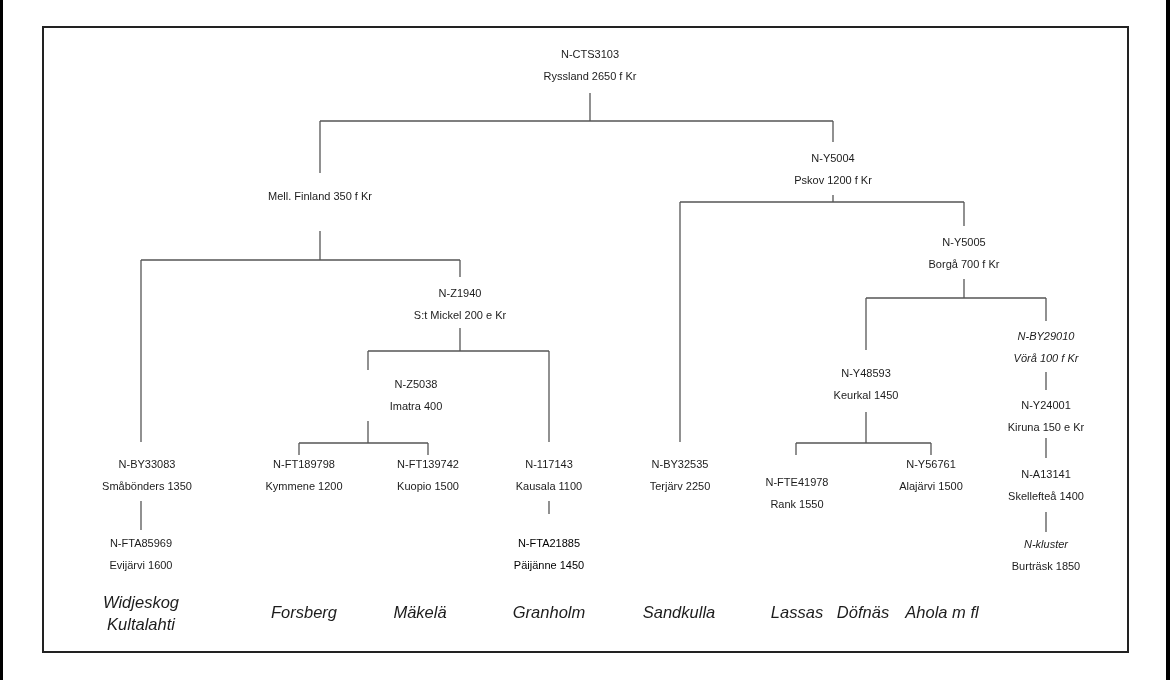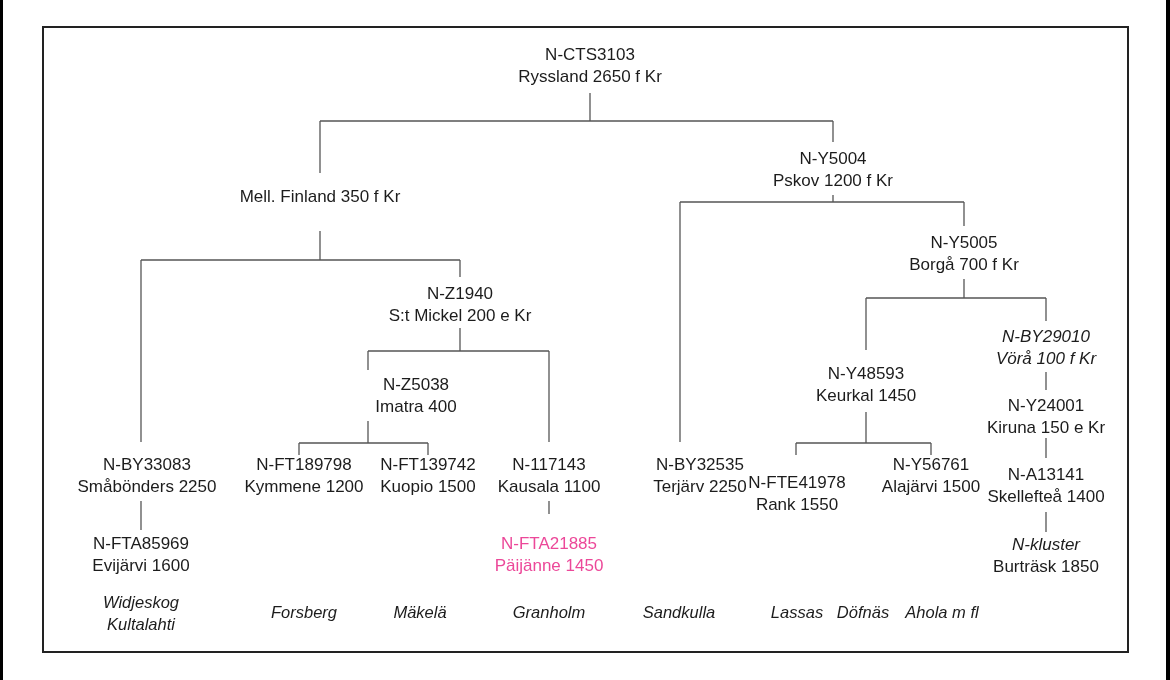--- a/index.html
+++ b/index.html
@@ -12,24 +12,24 @@
   .edge-right { position: absolute; right: 0; top: 0; width: 4px; height: 680px; background: #000; }
   .frame {
     position: absolute; left: 42px; top: 26px; width: 1083px; height: 623px;
     border: 2px solid #222; box-sizing: content-box;
   }
   svg.lines { position: absolute; left: 0; top: 0; width: 1170px; height: 680px; }
   svg.lines line { stroke: #555; stroke-width: 1.3; }
   .node {
     position: absolute; transform: translateX(-50%);
     text-align: center; white-space: nowrap;
-    font-size: 17px; line-height: 21.5px; color: #1c1c1c;
+    font-size: 11px; line-height: 21.5px; color: #1c1c1c;
   }
   .node .id.italic { font-style: italic; }
-  .node.faded { color: #ec4899; }
+  .node.faded { color: #000000; }
   .surname {
     position: absolute; transform: translateX(-50%);
     text-align: center; white-space: nowrap;
     font-size: 16.5px; line-height: 22px; font-style: italic; color: #1c1c1c;
   }
 </style>
 </head>
 <body>
 
 <div class="edge-left"></div>
@@ -131,21 +131,21 @@
   <div class="place">Skellefteå 1400</div>
 </div>
 
 <div class="node" style="left:1046px; top:534px;">
   <div class="id italic">N-kluster</div>
   <div class="place">Burträsk 1850</div>
 </div>
 
 <div class="node" style="left:147px; top:454px;">
   <div class="id">N-BY33083</div>
-  <div class="place">Småbönders 2250</div>
+  <div class="place">Småbönders 1350</div>
 </div>
 
 <div class="node" style="left:141px; top:533px;">
   <div class="id">N-FTA85969</div>
   <div class="place">Evijärvi 1600</div>
 </div>
 
 <div class="node" style="left:304px; top:454px;">
   <div class="id">N-FT189798</div>
   <div class="place">Kymmene 1200</div>
@@ -159,21 +159,21 @@
 <div class="node" style="left:549px; top:454px;">
   <div class="id">N-117143</div>
   <div class="place">Kausala 1100</div>
 </div>
 
 <div class="node faded" style="left:549px; top:533px;">
   <div class="id">N-FTA21885</div>
   <div class="place">Päijänne 1450</div>
 </div>
 
-<div class="node" style="left:680px; top:454px;margin-left:20px;">
+<div class="node" style="left:680px; top:454px;">
   <div class="id">N-BY32535</div>
   <div class="place">Terjärv 2250</div>
 </div>
 
 <div class="node" style="left:797px; top:472px;">
   <div class="id">N-FTE41978</div>
   <div class="place">Rank 1550</div>
 </div>
 
 <div class="node" style="left:931px; top:454px;">

